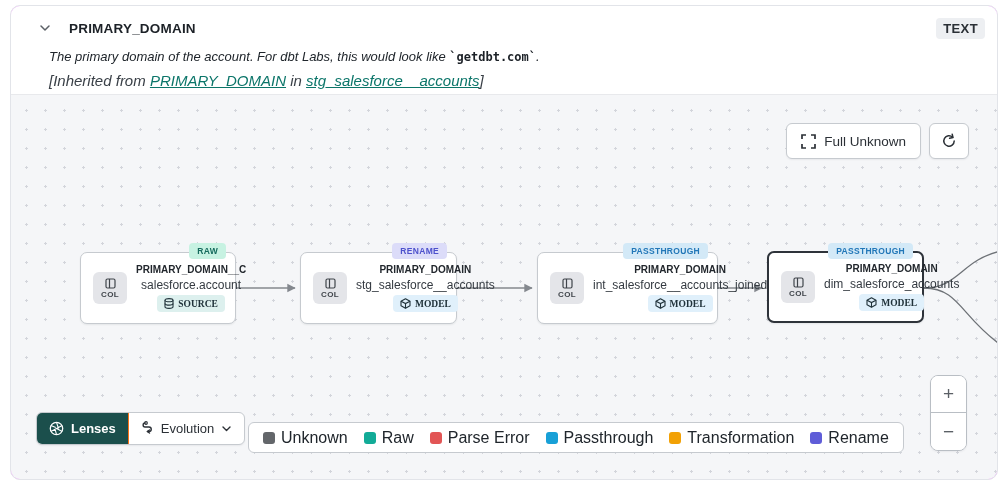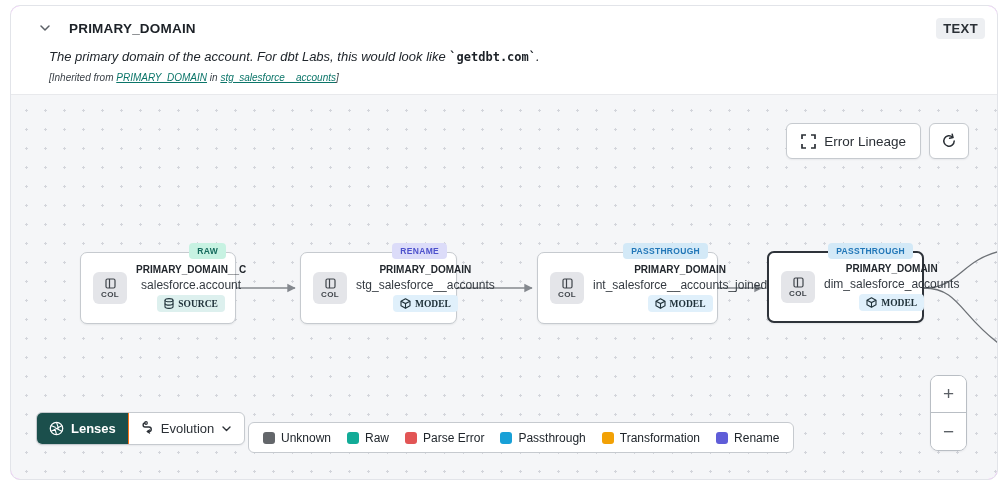--- a/index.html
+++ b/index.html
@@ -9,21 +9,21 @@
 
   
   .hdr { position:relative; height:88px; padding:10px 16px 0 16px; background:#fff; }
   .hdr-row1 { display:flex; align-items:center; gap:14px; height:24px; margin-left:8px; }
   .chev-btn { width:20px; height:20px; display:flex; align-items:center; justify-content:center; cursor:pointer; background:none; border:none; color:#5b6066; }
   .hdr-title { font-size:13.5px; font-weight:bold; color:#1c2127; letter-spacing:.2px; }
   .type-badge { position:absolute; right:12px; top:12px; background:#edeff2; color:#2b3036;
                 font-size:13px; font-weight:bold; padding:3px 7px; border-radius:4px; letter-spacing:.4px; }
   .hdr-desc { margin:9px 0 0 22px; font-size:13px; font-style:italic; color:#20262c; }
   .hdr-desc code { font-family:"DejaVu Sans Mono", monospace; font-weight:bold; font-style:normal; font-size:12px; color:#1c2127; }
-  .hdr-inherit { margin:8px 0 0 22px; font-size:10px; font-style:italic; color:#3a4047; }
+  .hdr-inherit { margin:8px 0 0 22px; font-size:15px; font-style:italic; color:#3a4047; }
   .hdr-inherit a { color:#0b7569; text-decoration:underline; cursor:pointer; }
 
   
   .canvas { position:relative; height:387px; background:#f5f6f8; border-top:1px solid #e8e9ec;
             background-image:radial-gradient(#d3d5db 1px, transparent 1.2px);
             background-size:19px 19px; background-position:6px 6px; }
   svg.edges { position:absolute; inset:0; pointer-events:none; }
 
   
   .btn { display:inline-flex; align-items:center; gap:8px; background:#fff; border:1px solid #c6cacf;
@@ -52,21 +52,21 @@
   .lens-bar { position:absolute; left:25px; bottom:36px; display:flex; height:33px;
               border:1px solid #c6cacf; border-radius:6px; overflow:hidden; background:#fff;
               box-shadow:0 1px 2px rgba(20,24,28,.06); }
   .lens-seg { display:flex; align-items:center; gap:7px; padding:0 12px; font-size:13px; cursor:pointer; }
   .lens-dark { color:#fff; font-weight:bold; }
   .lens-drop { color:#2b3036; border-left:1px solid #f97316; }
 
   
   .legend { position:absolute; left:237px; bottom:28px; height:31px; display:flex; align-items:center;
             gap:16px; padding:0 14px; background:#fff; border:1px solid #c6cacf; border-radius:6px; }
-  .legend-item { display:inline-flex; align-items:center; gap:6px; font-size:12px; color:#20262c; }
+  .legend-item { display:inline-flex; align-items:center; gap:6px; font-size:16px; color:#20262c; }
   .legend-item .sw { width:12px; height:12px; border-radius:3px; display:inline-block; }
 
   
   .zoomctl { position:absolute; right:30px; bottom:30px; width:37px; border:1px solid #b9bec4;
              border-radius:8px; overflow:hidden; background:#fff; box-shadow:0 1px 2px rgba(20,24,28,.06); }
   .zoomctl button { display:block; width:100%; height:37px; background:#fff; border:none; font-size:19px;
                     color:#5b6066; cursor:pointer; font-family:"Liberation Sans", sans-serif; }
   .zoomctl button:first-child { border-bottom:1px solid #b9bec4; }
 
   svg { display:block; }
@@ -106,21 +106,21 @@
       <line x1="446" y1="193" x2="521" y2="193" stroke="#84888e" stroke-width="1.4" marker-end="url(#arw)"></line>
       <line x1="707" y1="193" x2="751" y2="193" stroke="#84888e" stroke-width="1.4" marker-end="url(#arw)"></line>
       <path d="M913,193 C948,193 950,165 990,156" fill="none" stroke="#6e7277" stroke-width="1.3"></path>
       <path d="M913,193 C948,193 950,222 990,250" fill="none" stroke="#6e7277" stroke-width="1.3"></path>
     </svg>
 
     <button class="btn full-lineage">
       <svg width="15" height="15" viewBox="0 0 15 15">
         <path d="M1,5 V1 H5 M10,1 H14 V5 M14,10 V14 H10 M5,14 H1 V10" fill="none" stroke="#2b3036" stroke-width="1.7"></path>
       </svg>
-      <span>Error Lineage</span>
+      <span>Full Unknown</span>
     </button>
     <button class="btn refresh">
       <svg width="16" height="16" viewBox="0 0 16 16">
         <path d="M13.2,8 A5.2,5.2 0 1 1 11.6,4.2" fill="none" stroke="#2b3036" stroke-width="1.5" stroke-linecap="round"></path>
         <path d="M11.2,1.2 L12,4.6 L8.6,5.3" fill="none" stroke="#2b3036" stroke-width="1.5" stroke-linecap="round" stroke-linejoin="round"></path>
       </svg>
     </button>
 
     <div class="node" style="left:69px; top:157px; width:156px;">
       <span class="node-tag" style="background: rgb(199, 242, 226); color: rgb(21, 106, 93);">RAW</span>

